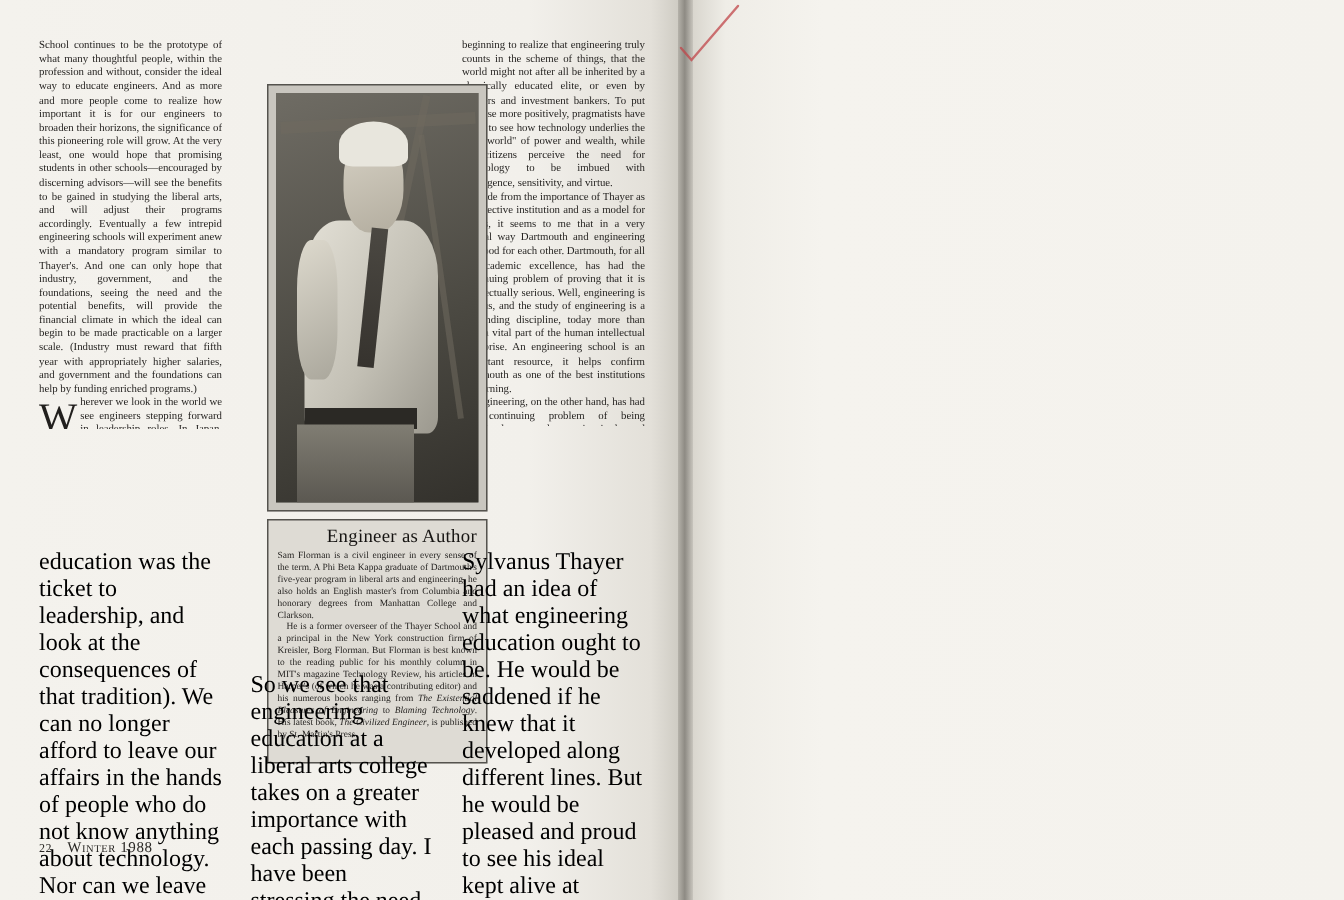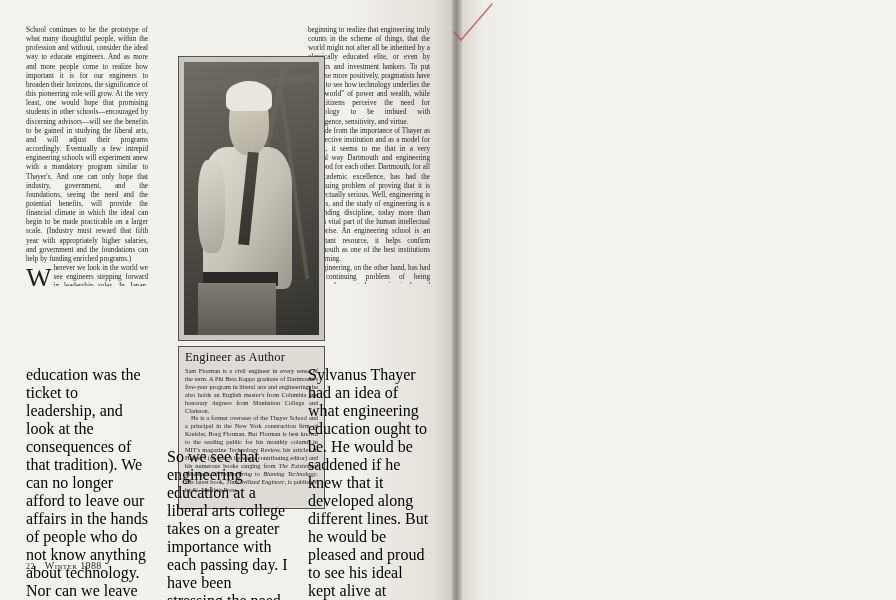--- a/index.html
+++ b/index.html
@@ -51,21 +51,21 @@
      position:absolute;left:152px;top:30px;width:147px;height:285px;
      background:#c9c6bf;border:1px solid #55534e;padding:5px;box-sizing:border-box;}
   .photo{
      width:100%;height:100%;
      background:#55534d;position:relative;overflow:hidden;}
   .sidebar{
      position:absolute;left:152px;top:320px;width:147px;height:163px;
      background:#dedbd4;border:1px solid #55534e;box-sizing:border-box;
      padding:3px 6px 5px 6px;}
   .sidebar-title{
-     font-size:12.5px;line-height:14px;text-align:left;margin:0 0 3px 0;
+     font-size:12.5px;line-height:14px;text-align:right;margin:0 0 3px 0;
      color:#161412;letter-spacing:.2px;}
   .sidebar p{margin:0;font-size:6.3px;line-height:7.9px;text-align:justify;color:#201e1c;}
   .sidebar p + p{text-indent:6px;}
   .it{font-style:italic;}
 
   
   .folio{position:absolute;left:26px;top:560px;font-size:8px;color:#2a2825;
      letter-spacing:.4px;}
   .folio .pg{margin-right:10px;}
   .folio .sc{font-variant:small-caps;font-size:10px;margin-top:18px;}

